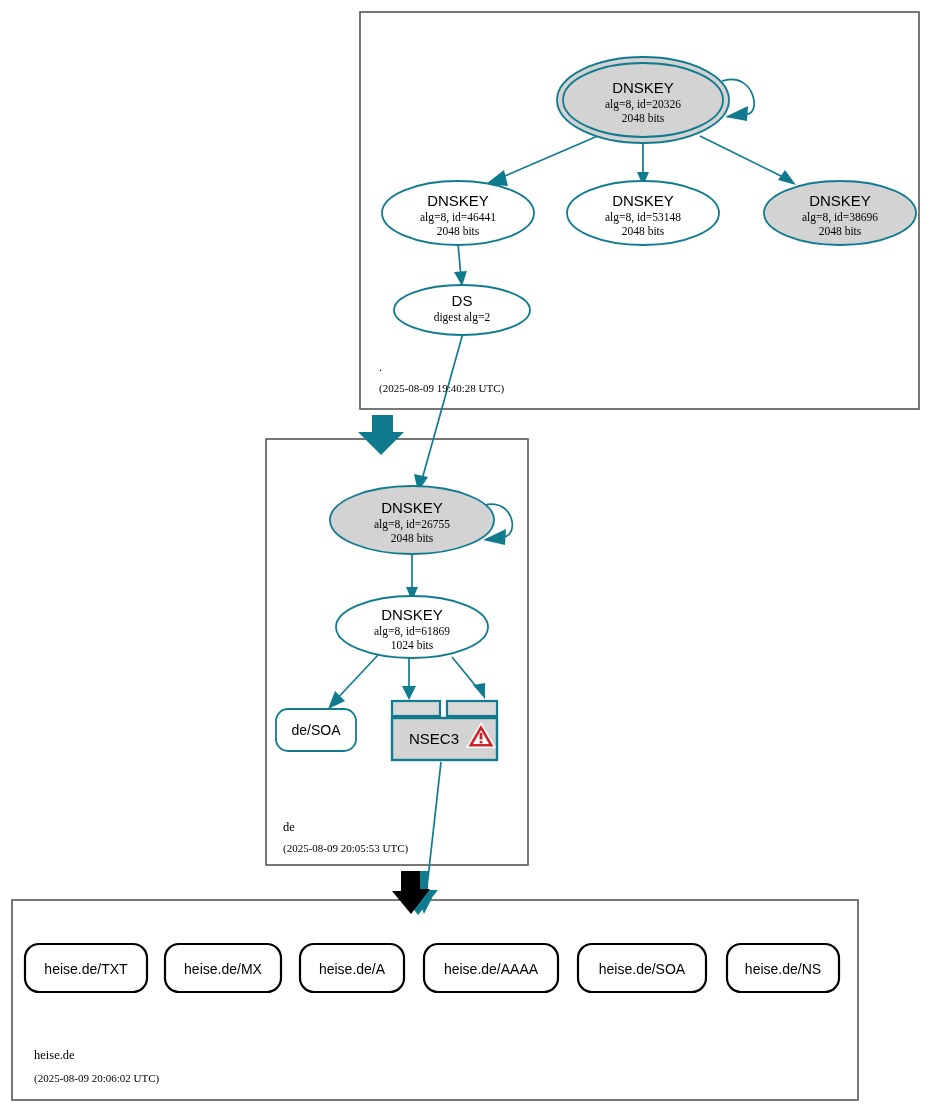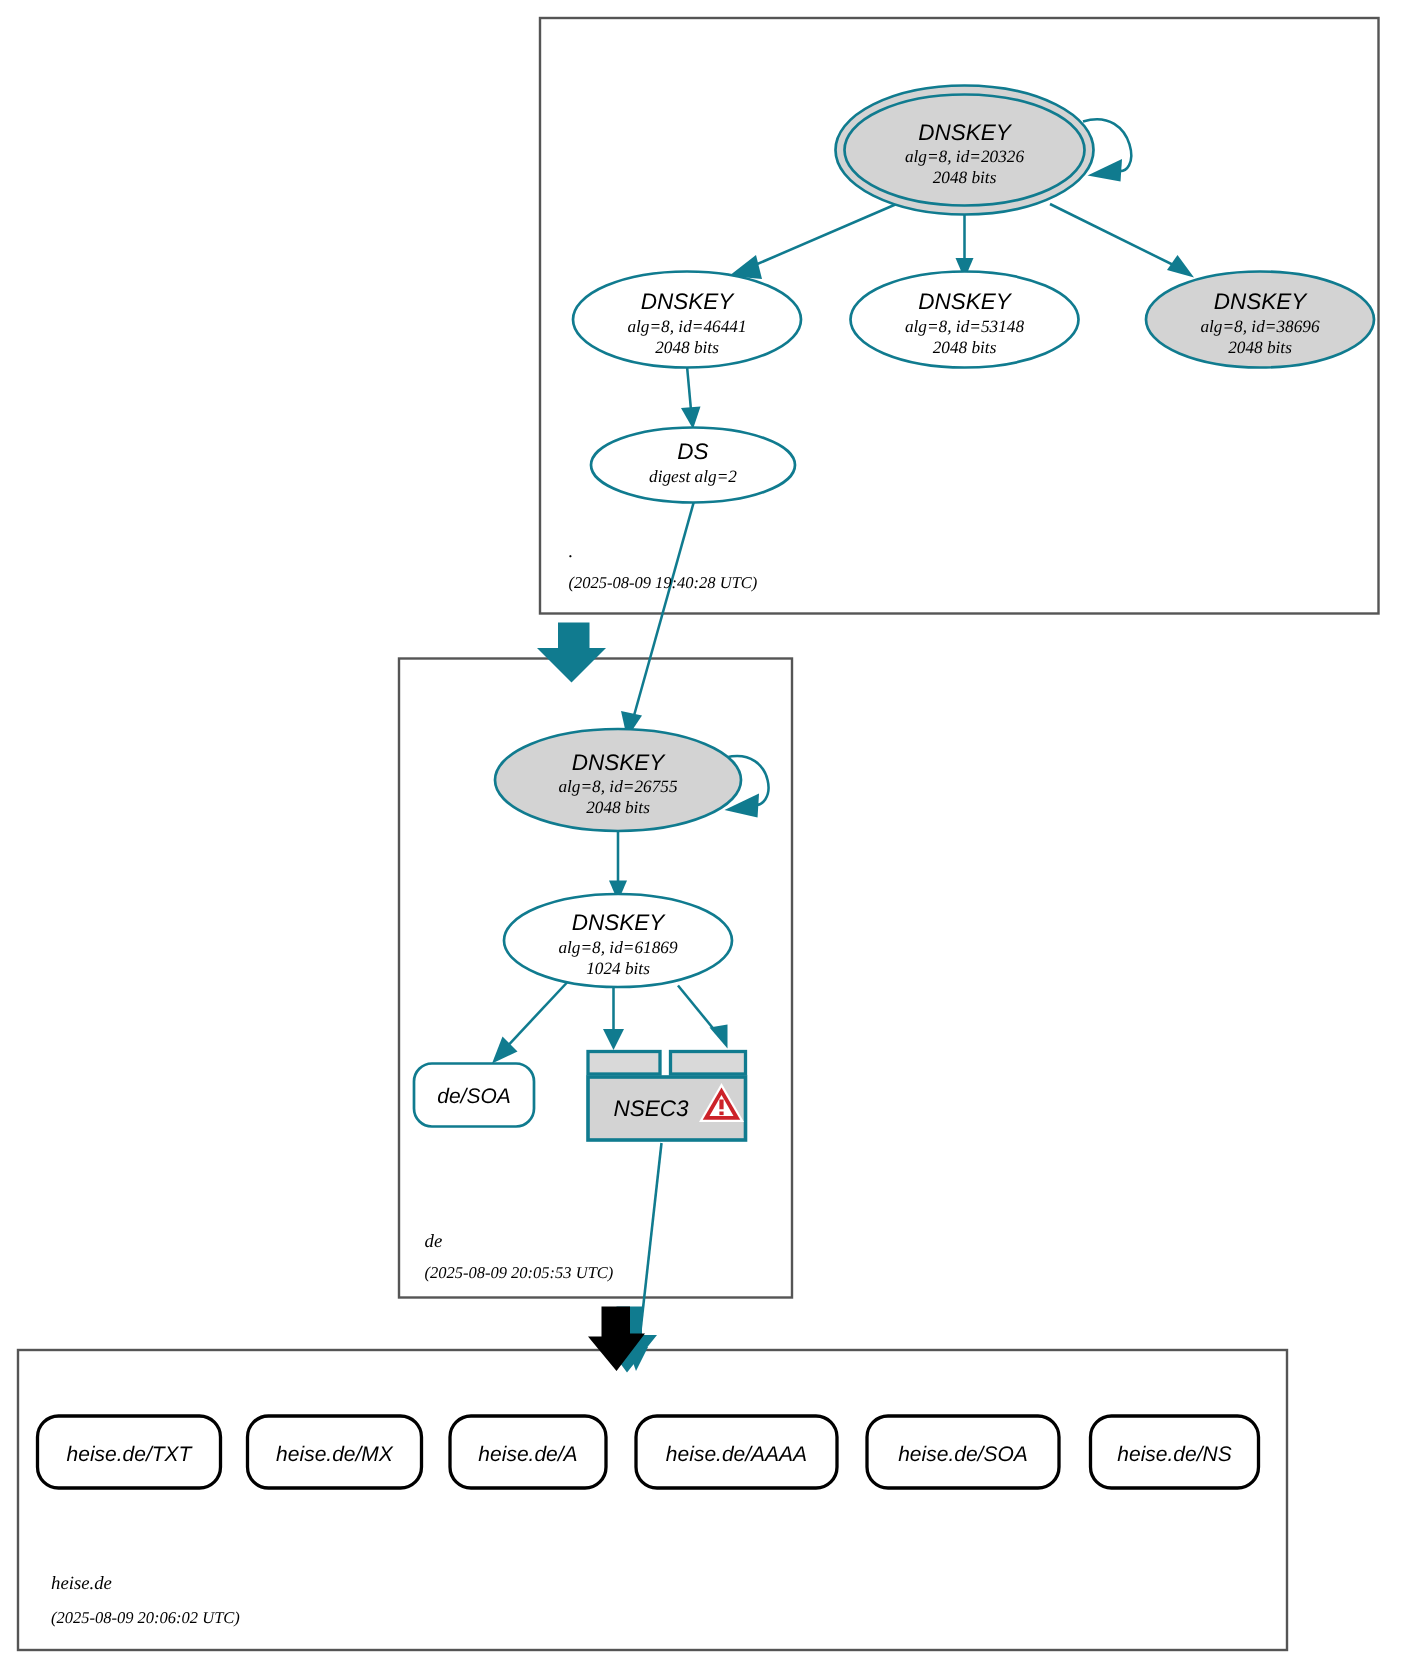--- a/index.html
+++ b/index.html
@@ -1,18 +1,18 @@
 <!DOCTYPE html>
 <html><head>
 <meta charset="utf-8">
 <style>
   html,body{margin:0;padding:0;background:#ffffff;}
   body{width:935px;height:1117px;position:relative;overflow:hidden;
        font-family:"Liberation Sans",sans-serif;}
-  #stage{position:absolute;left:0;top:0;width:935px;height:930px;font-style:italic;}
+  #stage{position:absolute;left:0;top:0;width:935px;height:930px;}
   svg#graph{position:absolute;left:0;top:0;width:935px;height:1117px;}
   .zonebox{fill:none;stroke:#555555;stroke-width:1.6;}
   .edge{stroke:#107b8f;stroke-width:1.7;fill:none;}
   .ahead{fill:#107b8f;stroke:none;}
   .node-ell{stroke:#107b8f;stroke-width:1.8;}
   .fill-gray{fill:#d3d3d3;}
   .fill-white{fill:#ffffff;}
   .rrbox{fill:#ffffff;stroke:#000000;stroke-width:2.2;}
   .nsec-outer{fill:#d3d3d3;stroke:#107b8f;stroke-width:2.4;}
   .nsec-cell{fill:#d9d9d9;stroke:#107b8f;stroke-width:2.2;}

